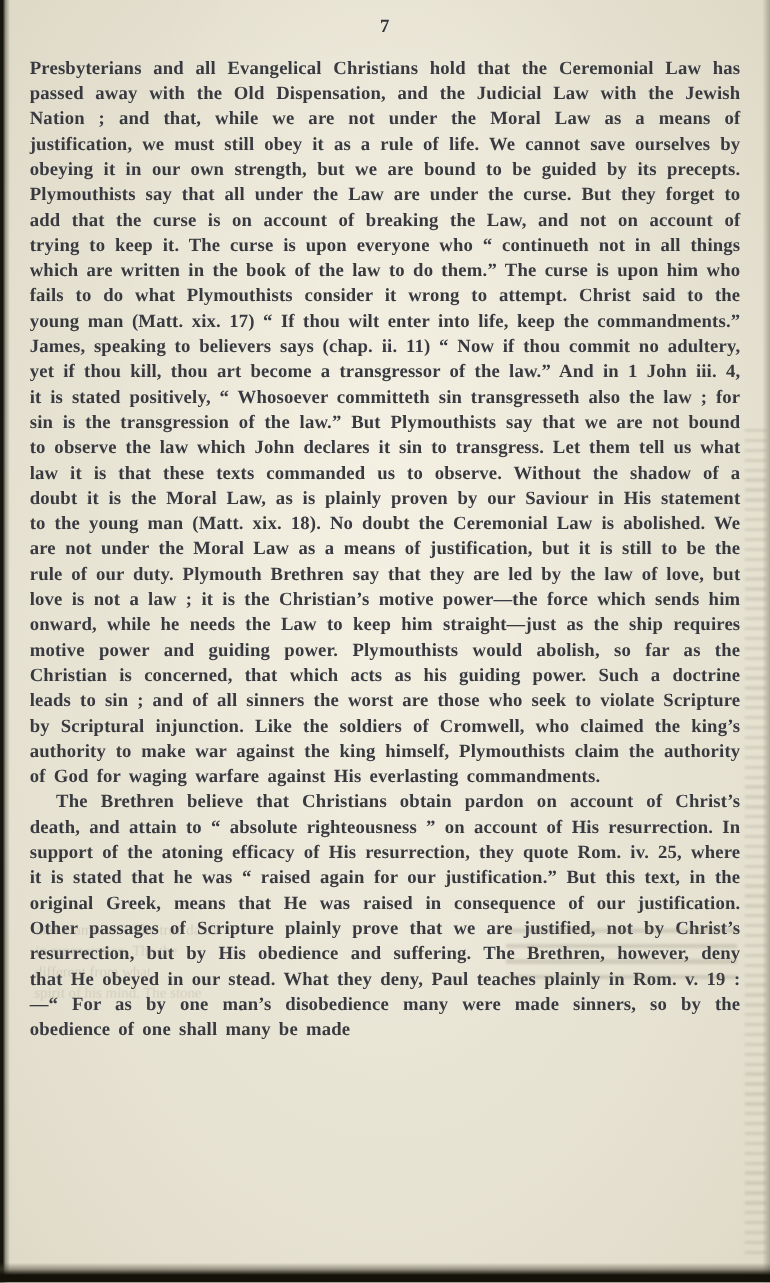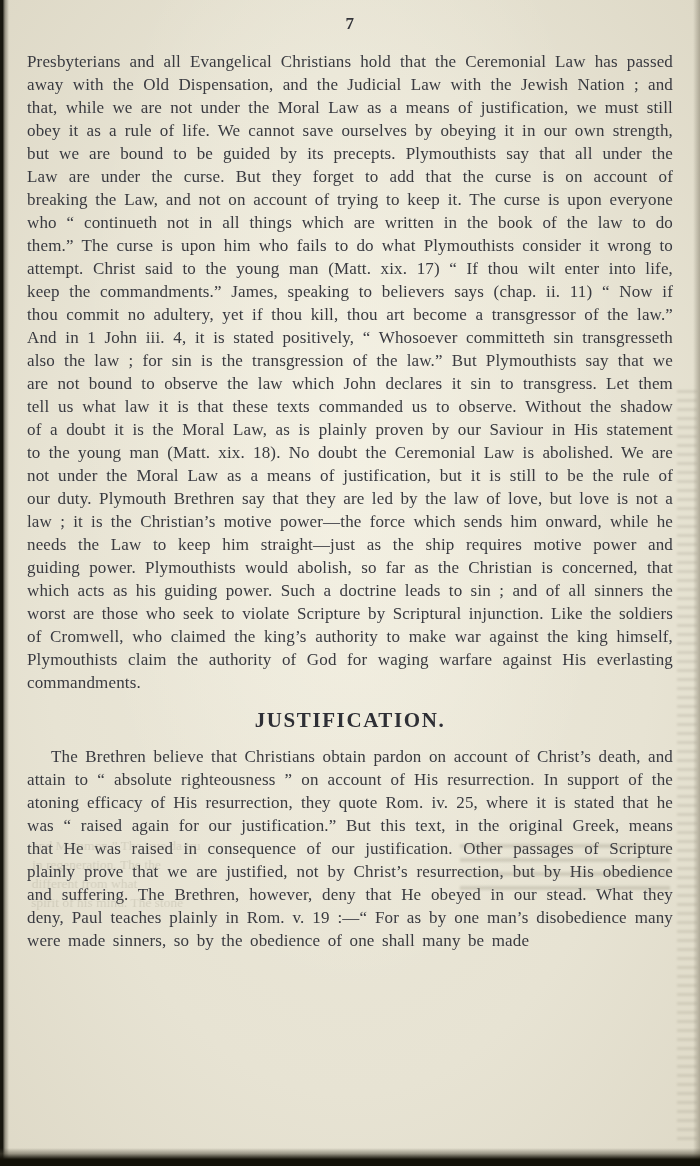--- a/index.html
+++ b/index.html
@@ -58,20 +58,21 @@
     color: #393a40;
     font-size: 17px;
     line-height: 23px;
     text-align: justify;
     word-spacing: 3px;
     letter-spacing: 0.15px;
     text-rendering: optimizeLegibility;
   }
   .para {
     margin: 0;
+    font-weight: bold;
   }
   .section-heading {
     margin: 15px 0 13px 0;
     text-align: center;
     font-size: 21px;
     font-weight: bold;
     letter-spacing: 1.6px;
     color: #2e2f35;
     word-spacing: 0;
   }
@@ -127,21 +128,20 @@
 <body>
 
 <div class="scan-page">
 
   <div class="page-number">7</div>
 
   <div class="content">
 
     <p class="para">Presbyterians and all Evangelical Christians hold that the Ceremonial Law has passed away with the Old Dispensation, and the Judicial Law with the Jewish Nation ; and that, while we are not under the Moral Law as a means of justification, we must still obey it as a rule of life.  We cannot save ourselves by obeying it in our own strength, but we are bound to be guided by its precepts.  Plymouthists say that all under the Law are under the curse.  But they forget to add that the curse is on account of breaking the Law, and not on account of trying to keep it.  The curse is upon everyone who “ continueth not in all things which are written in the book of the law to do them.”  The curse is upon him who fails to do what Plymouthists consider it wrong to attempt.  Christ said to the young man (Matt. xix. 17) “ If thou wilt enter into life, keep the commandments.”  James, speaking to believers says (chap. ii. 11) “ Now if thou commit no adultery, yet if thou kill, thou art become a transgressor of the law.”  And in 1 John iii. 4, it is stated positively, “ Whosoever committeth sin transgresseth also the law ; for sin is the transgression of the law.”  But Plymouthists say that we are not bound to observe the law which John declares it sin to transgress.  Let them tell us what law it is that these texts commanded us to observe.  Without the shadow of a doubt it is the Moral Law, as is plainly proven by our Saviour in His statement to the young man (Matt. xix. 18).  No doubt the Ceremonial Law is abolished.  We are not under the Moral Law as a means of justification, but it is still to be the rule of our duty.  Plymouth Brethren say that they are led by the law of love, but love is not a law ; it is the Christian’s motive power—the force which sends him onward, while he needs the Law to keep him straight—just as the ship requires motive power and guiding power.  Plymouthists would abolish, so far as the Christian is concerned, that which acts as his guiding power.  Such a doctrine leads to sin ; and of all sinners the worst are those who seek to violate Scripture by Scriptural injunction.  Like the soldiers of Cromwell, who claimed the king’s authority to make war against the king himself, Plymouthists claim the authority of God for waging warfare against His everlasting commandments.</p>
 
-    <h2 class="section-heading">JUSTIFICATION.</h2>
 
     <p class="para para-indent">The Brethren believe that Christians obtain pardon on account of Christ’s death, and attain to “ absolute righteousness ” on account of His resurrection.  In support of the atoning efficacy of His resurrection, they quote Rom. iv. 25, where it is stated that he was “ raised again for our justification.”  But this text, in the original Greek, means that He was raised in consequence of our justification.  Other passages of Scripture plainly prove that we are justified, not by Christ’s resurrection, but by His obedience and suffering.  The Brethren, however, deny that He obeyed in our stead.  What they deny, Paul teaches plainly in Rom. v. 19 :—“ For as by one man’s disobedience many were made sinners, so by the obedience of one shall many be made</p>
 
   </div>
 
   <div class="ghost-block">
     <div class="ghost-line">and Mammon.”  The true da tru</div>
     <div class="ghost-line">in regeneration.  The the</div>
     <div class="ghost-line">different from what</div>
     <div class="ghost-line">spirit of his mind.  The stone</div>

